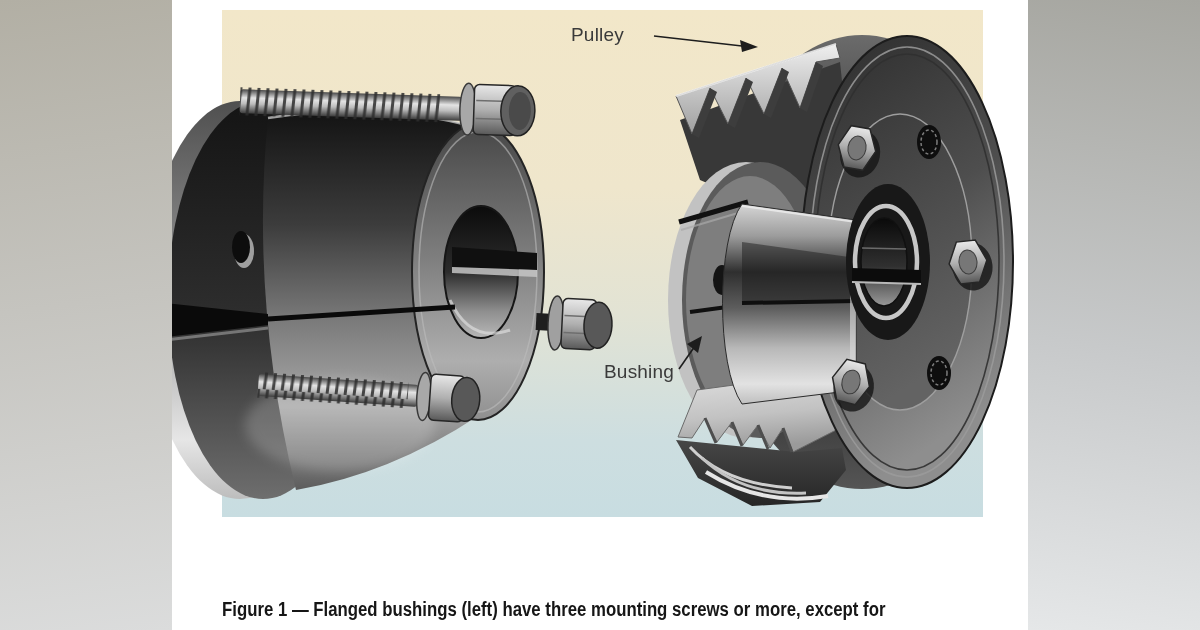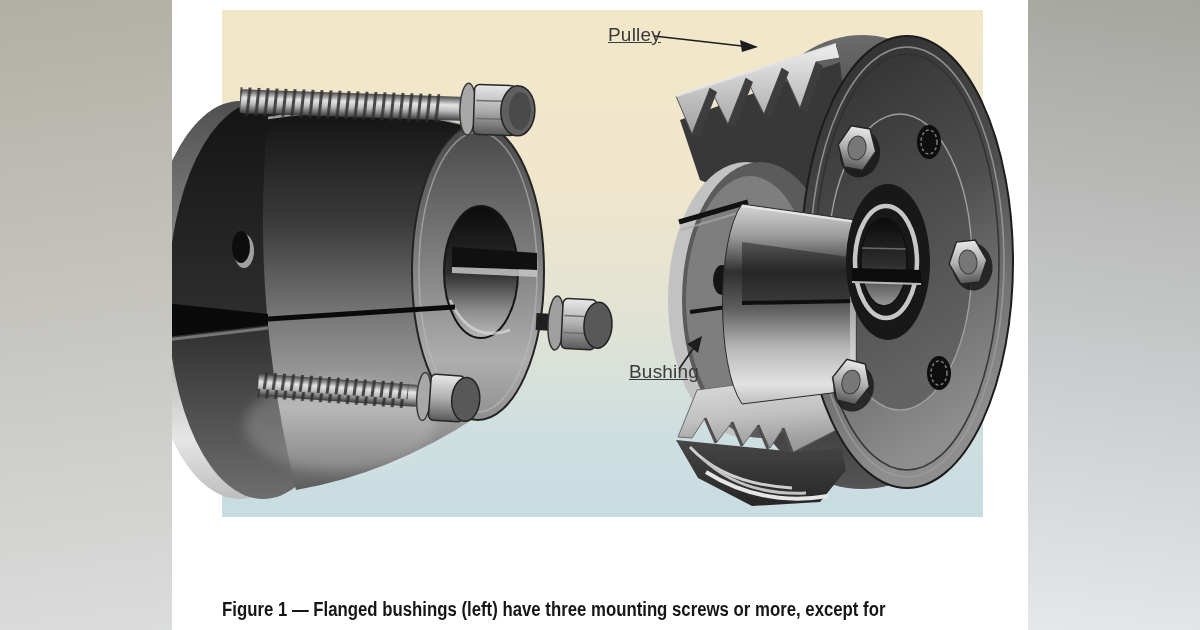--- a/index.html
+++ b/index.html
@@ -13,22 +13,22 @@
   .page{position:absolute;left:172px;top:0;width:856px;height:630px;background:#ffffff;}
   .art-panel{
     position:absolute;left:222px;top:10px;width:761px;height:507px;
     background:linear-gradient(to bottom,#f2e7c9 0%,#efe6cc 35%,#e2e3d4 60%,#cddee0 85%,#c8dde1 100%);
   }
   svg.machinery{position:absolute;left:0;top:0;}
   .fig-label{
     position:absolute;color:#3a3a3a;font-size:19px;letter-spacing:.2px;
     font-family:"Liberation Sans",sans-serif;
   }
-  #pulley-label{left:608px;top:24px;text-decoration:underline;}
-  #bushing-label{left:629px;top:361px;text-decoration:underline;}
+  #pulley-label{left:571px;top:24px;}
+  #bushing-label{left:604px;top:361px;}
   .caption{
     position:absolute;left:222px;top:538px;width:880px;
     color:#161616;font-weight:bold;font-size:19.5px;line-height:28.5px;
     transform:scaleX(.86);transform-origin:left top;white-space:pre;
   }
 </style>
 </head>
 <body>
 
 <div class="letterbox left"></div>

